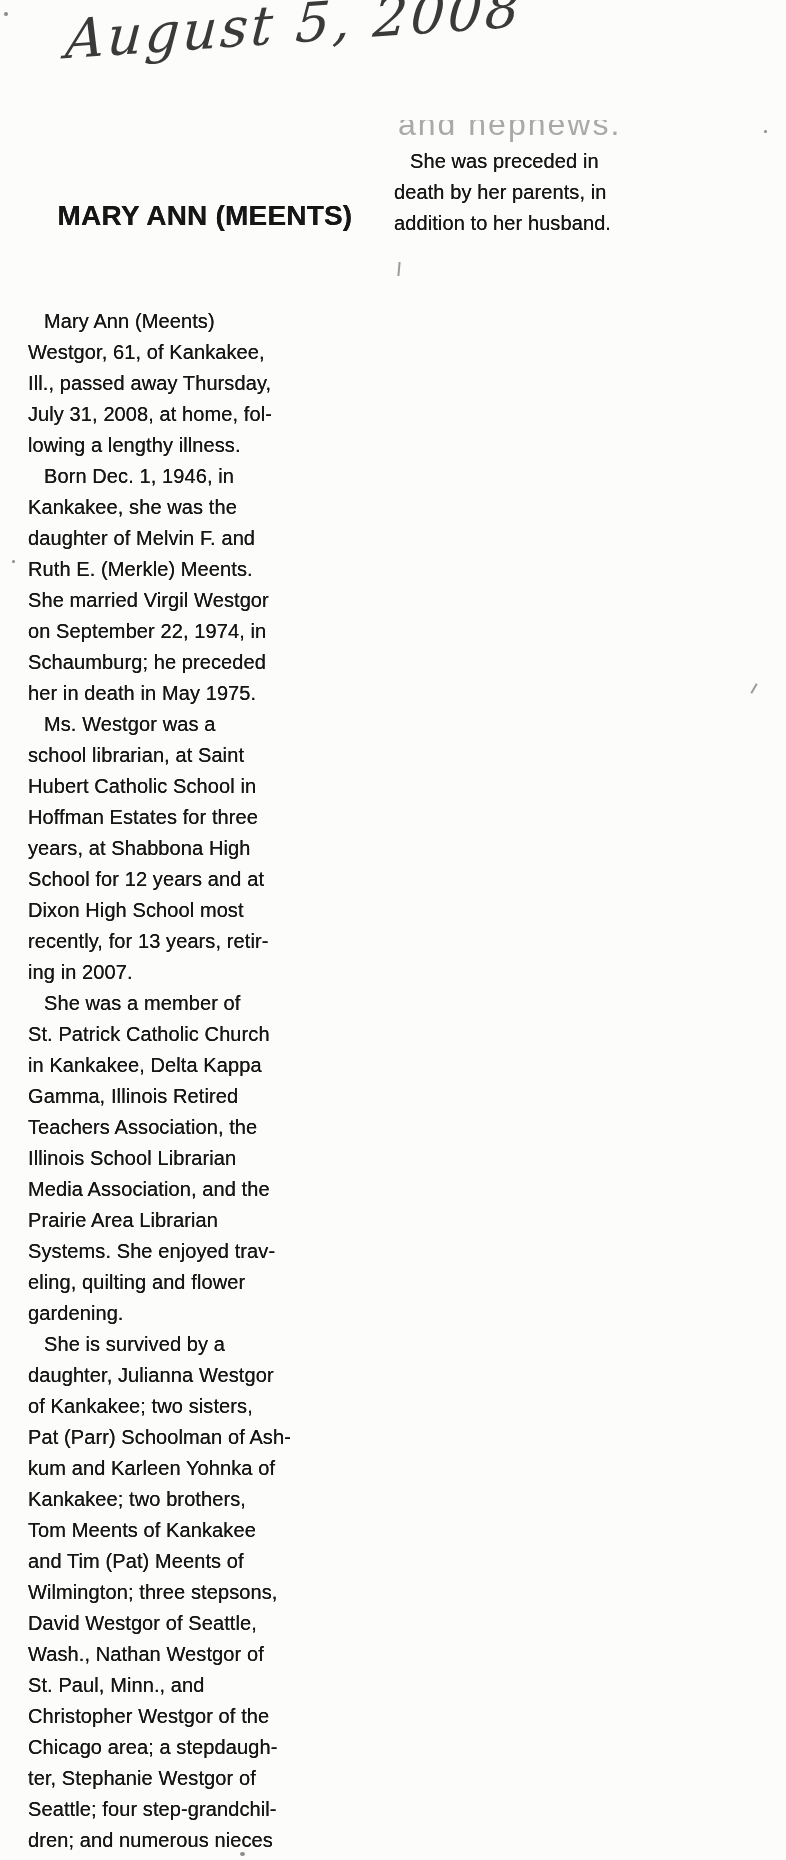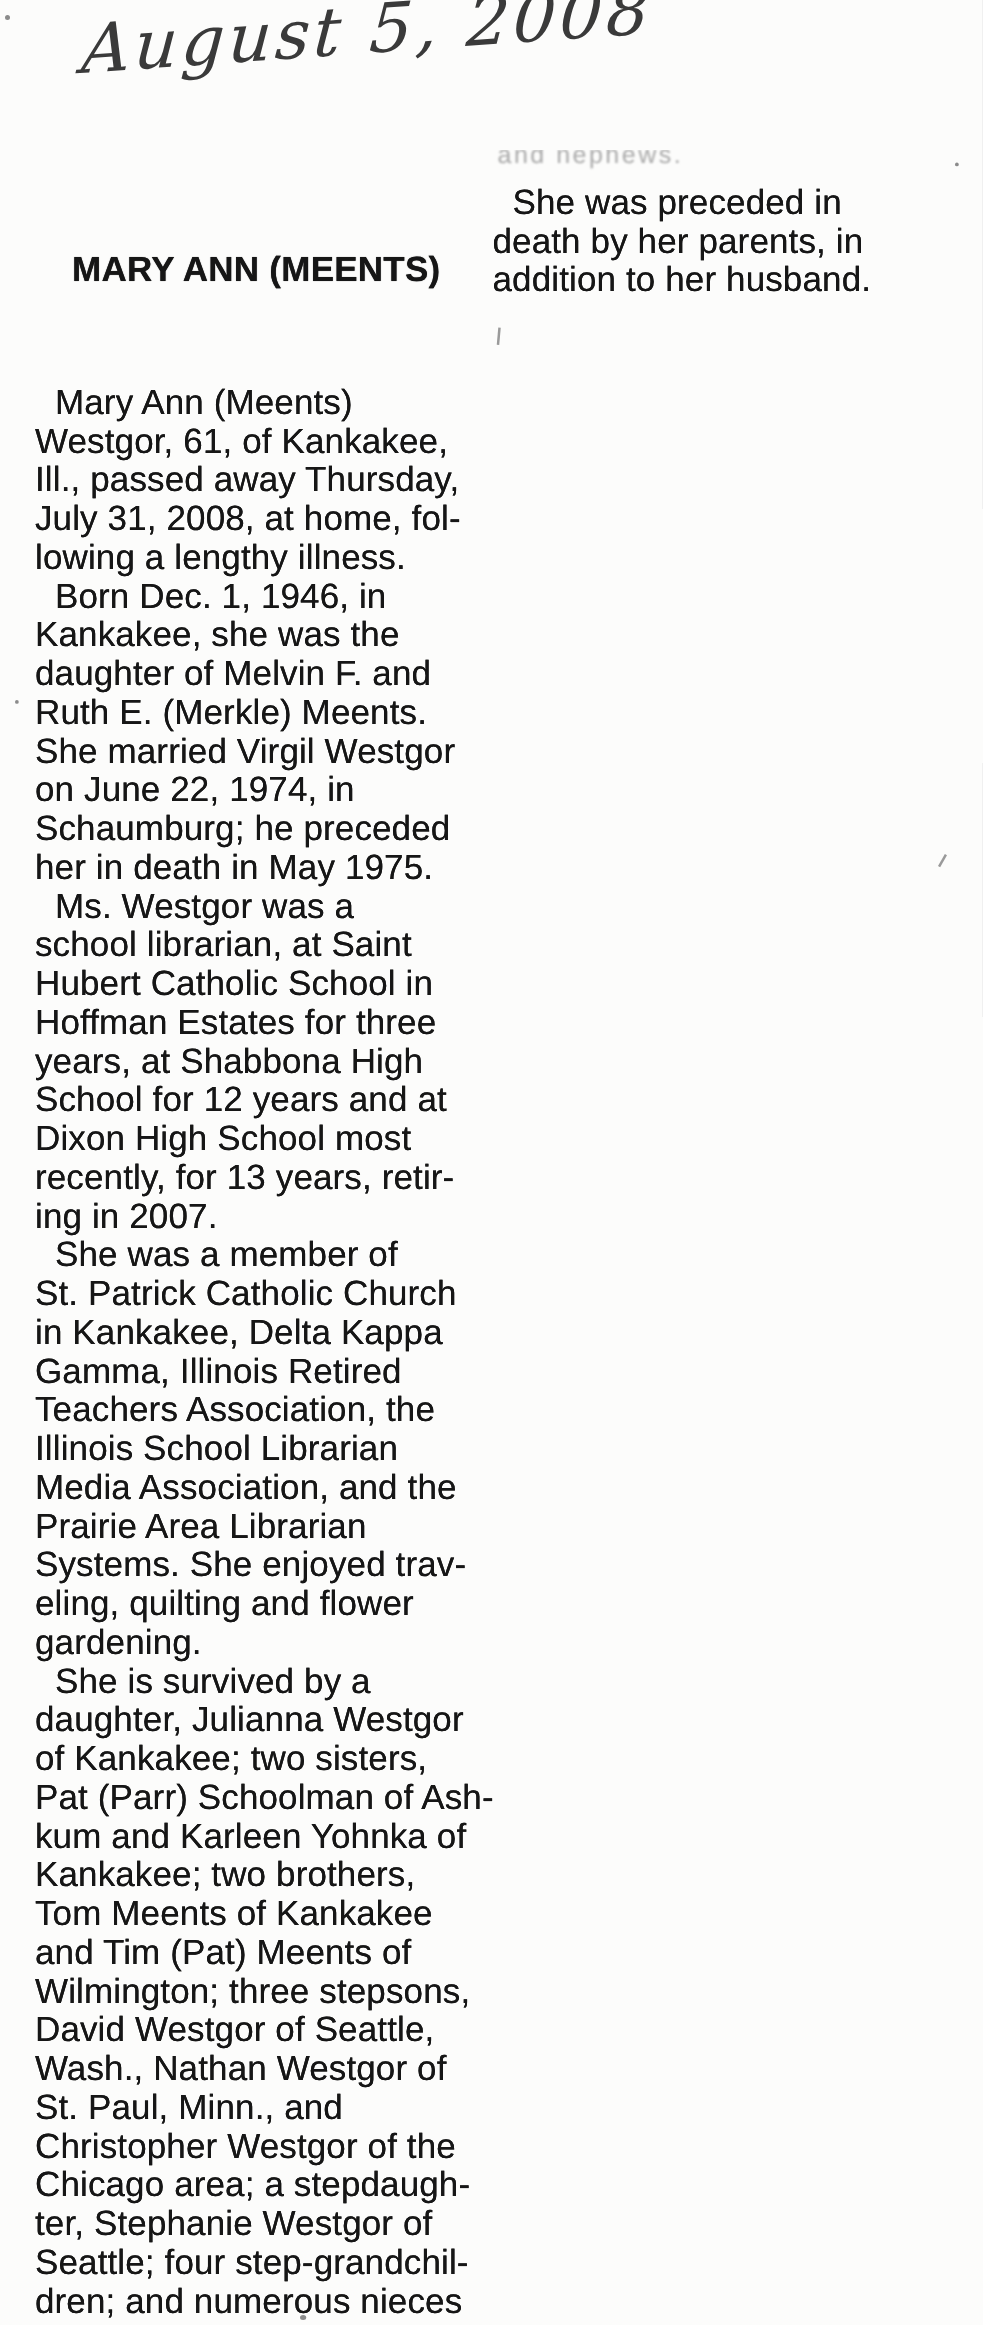--- a/index.html
+++ b/index.html
@@ -37,34 +37,34 @@
     font-weight: 700;
     font-size: 28px;
     line-height: 32px;
     letter-spacing: 0.2px;
     text-shadow: 0 0 0.6px currentColor;
     white-space: pre;
   }
   .bodytext { margin-top: 10px; }
   .para {
     margin: 0;
-    font-size: 28px;
+    font-size: 20px;
     line-height: 31px;
     letter-spacing: 0.1px;
     text-indent: 16px;
     white-space: pre;
     text-shadow: 0 0 0.4px currentColor;
   }
   .ghost-clip {
     height: 24px;
     overflow: hidden;
     margin-bottom: 2px;
   }
   .ghost-line {
-    font-size: 20px;
+    font-size: 32px;
     line-height: 31px;
     color: #a9a9a9;
     filter: blur(0.7px);
     transform: translateY(-11px);
     text-indent: 4px;
     white-space: pre;
     letter-spacing: 2px;
   }
   .speck {
     position: absolute;
@@ -94,21 +94,21 @@
       <p class="para">Mary Ann (Meents)
 Westgor, 61, of Kankakee,
 Ill., passed away Thursday,
 July 31, 2008, at home, fol-
 lowing a lengthy illness.</p>
       <p class="para">Born Dec. 1, 1946, in
 Kankakee, she was the
 daughter of Melvin F. and
 Ruth E. (Merkle) Meents.
 She married Virgil Westgor
-on June 22, 1974, in
+on September 22, 1974, in
 Schaumburg; he preceded
 her in death in May 1975.</p>
       <p class="para">Ms. Westgor was a
 school librarian, at Saint
 Hubert Catholic School in
 Hoffman Estates for three
 years, at Shabbona High
 School for 12 years and at
 Dixon High School most
 recently, for 13 years, retir-

